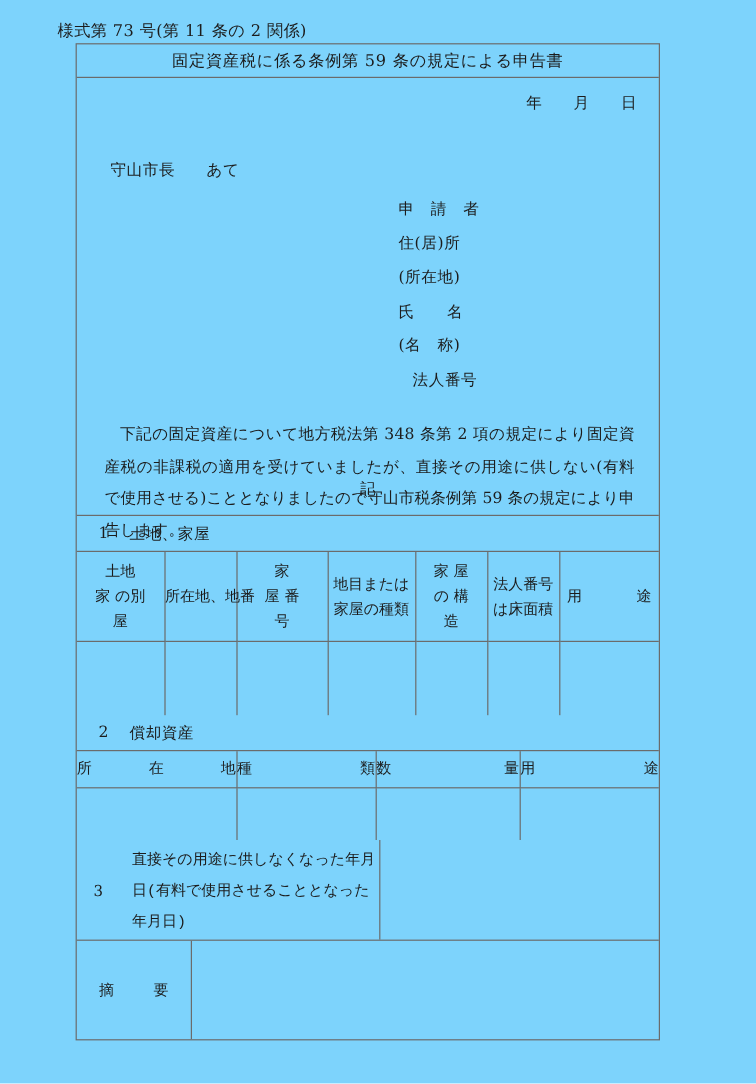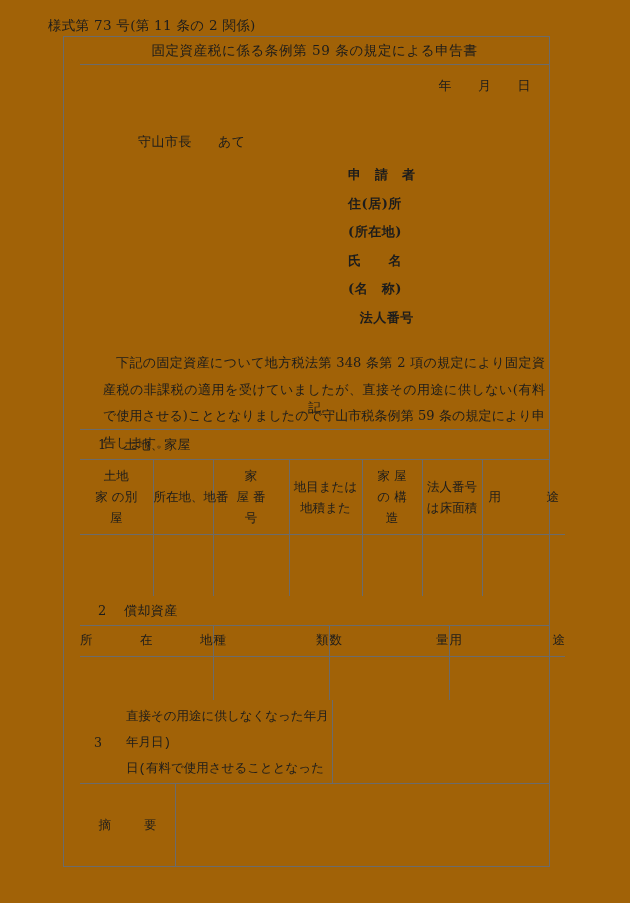--- a/index.html
+++ b/index.html
@@ -13,21 +13,21 @@
     position: relative;
     font-family: "DejaVu Serif", "Liberation Serif", serif;
     color: #1c1c1c;
     -webkit-font-smoothing: antialiased;
   }
   .page {
     position: absolute;
     left: 0; top: 0;
     width: 630px;
     height: 903px;
-    background: #a16207;
+    background: #7dd3fc;
     overflow: hidden;
   }
 
   
   .form-no {
     position: absolute;
     left: 48px;
     top: 17px;
     font-size: 13.5px;
     letter-spacing: 0.3px;
@@ -38,21 +38,20 @@
   .frame {
     position: absolute;
     left: 63px;
     top: 36px;
     width: 487px;
     height: 831px;
     border: 1px solid #6b6b6b;
     box-sizing: border-box;
     display: flex;
     flex-direction: column;
-    padding-left: 16px;
   }
 
   .rowline {
     border-bottom: 1px solid #6b6b6b;
     box-sizing: border-box;
   }
 
   
   .title-band {
     height: 28px;
@@ -81,33 +80,32 @@
   .date-line span { display: inline-block; }
   .date-gap { width: 26px; }
 
   .addressee {
     position: absolute;
     left: 28px;
     top: 68px;
     font-size: 13px;
     letter-spacing: 0.5px;
     white-space: nowrap;
-    margin-left: 30px;
   }
   .addressee .ate { margin-left: 26px; }
 
   .applicant {
     position: absolute;
     left: 268px;
     top: 96px;
     font-size: 13px;
     line-height: 28.5px;
     letter-spacing: 0.5px;
   }
-  .applicant div { white-space: nowrap; font-weight: bold; }
+  .applicant div { white-space: nowrap; }
   .ap-indent { padding-left: 10px; text-align: center; }
 
   .body-text {
     position: absolute;
     left: 22px;
     top: 284px;
     width: 444px;
     font-size: 13px;
     line-height: 26.5px;
     text-align: justify;
@@ -302,21 +300,21 @@
         <td class="th1">
           <span class="ln">家</span>
           <span class="ln just-c">
             <span>屋</span>
             <span>番</span>
           </span>
           <span class="ln">号</span>
         </td>
         <td class="th1">
           <span class="ln">地目または</span>
-          <span class="ln">地積また</span>
+          <span class="ln">家屋の種類</span>
         </td>
         <td class="th1">
           <span class="ln just-c">
             <span>家</span>
             <span>屋</span>
           </span>
           <span class="ln just-c">
             <span>の</span>
             <span>構</span>
           </span>
@@ -392,22 +390,22 @@
         <td></td>
       </tr>
     </tbody>
       </table>
 
     <div class="sec3">
       <div class="sec3-label">
         <span class="n3">3</span>
         <div class="t3">
           <div>直接その用途に供しなくなった年月</div>
+          <div>日(有料で使用させることとなった</div>
           <div>年月日)</div>
-          <div>日(有料で使用させることとなった</div>
         </div>
       </div>
       <div class="sec3-fill"></div>
     </div>
 
     <div class="remarks">
       <div class="remarks-label">
         <span class="inner">
           <span>摘</span>
           <span>要</span>

